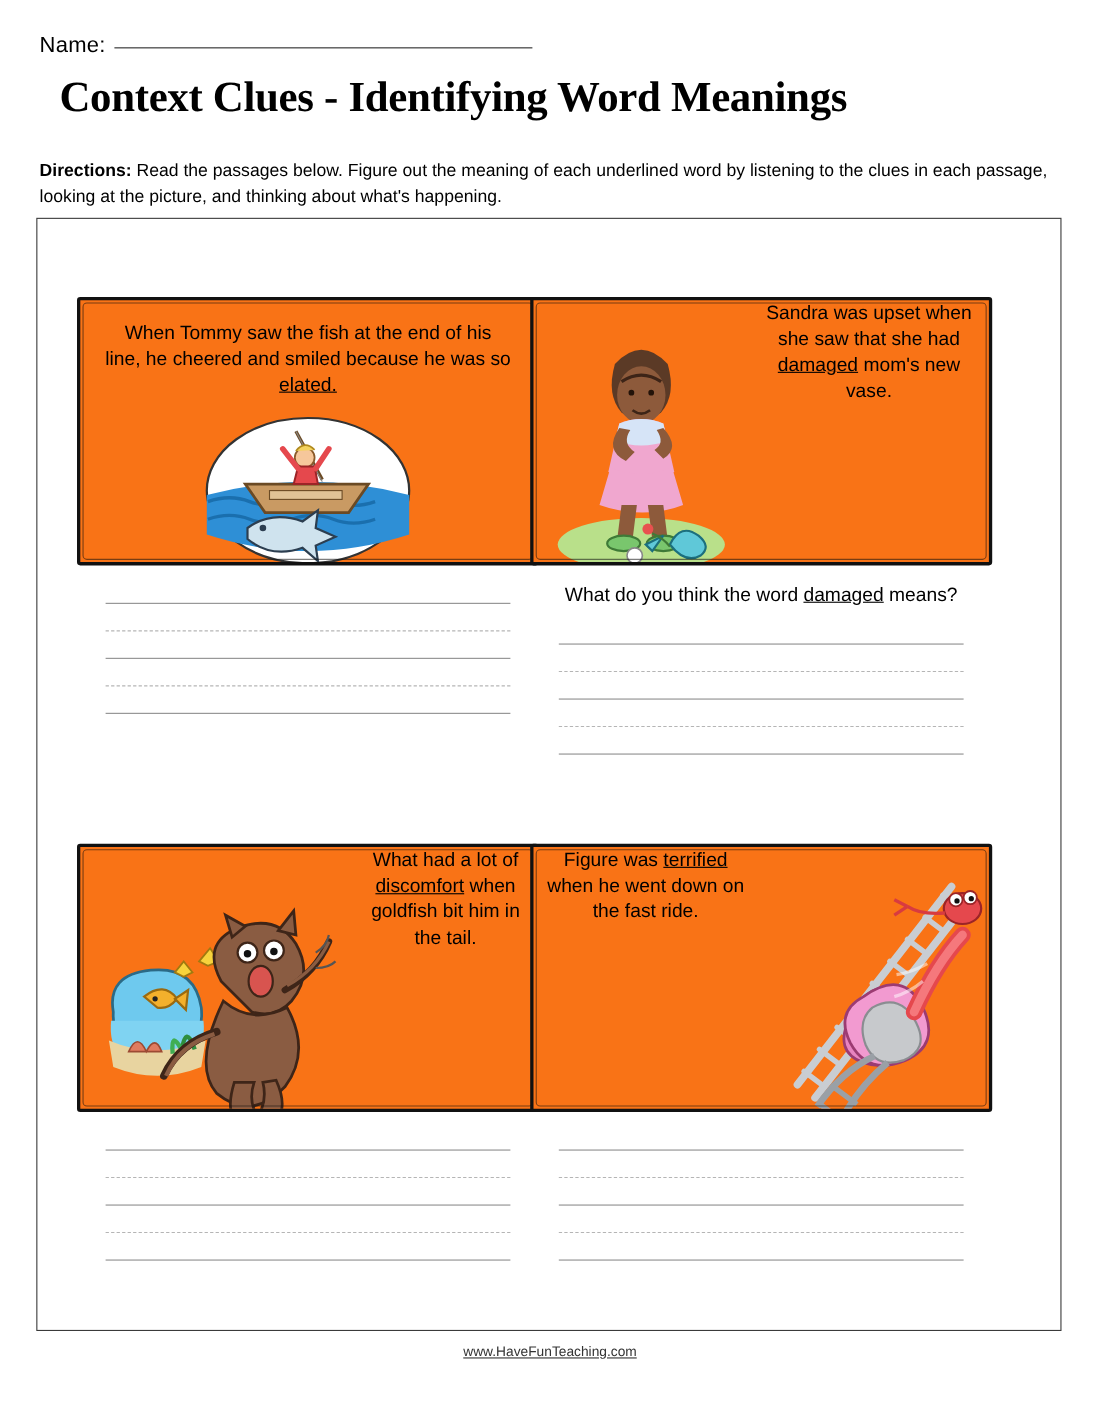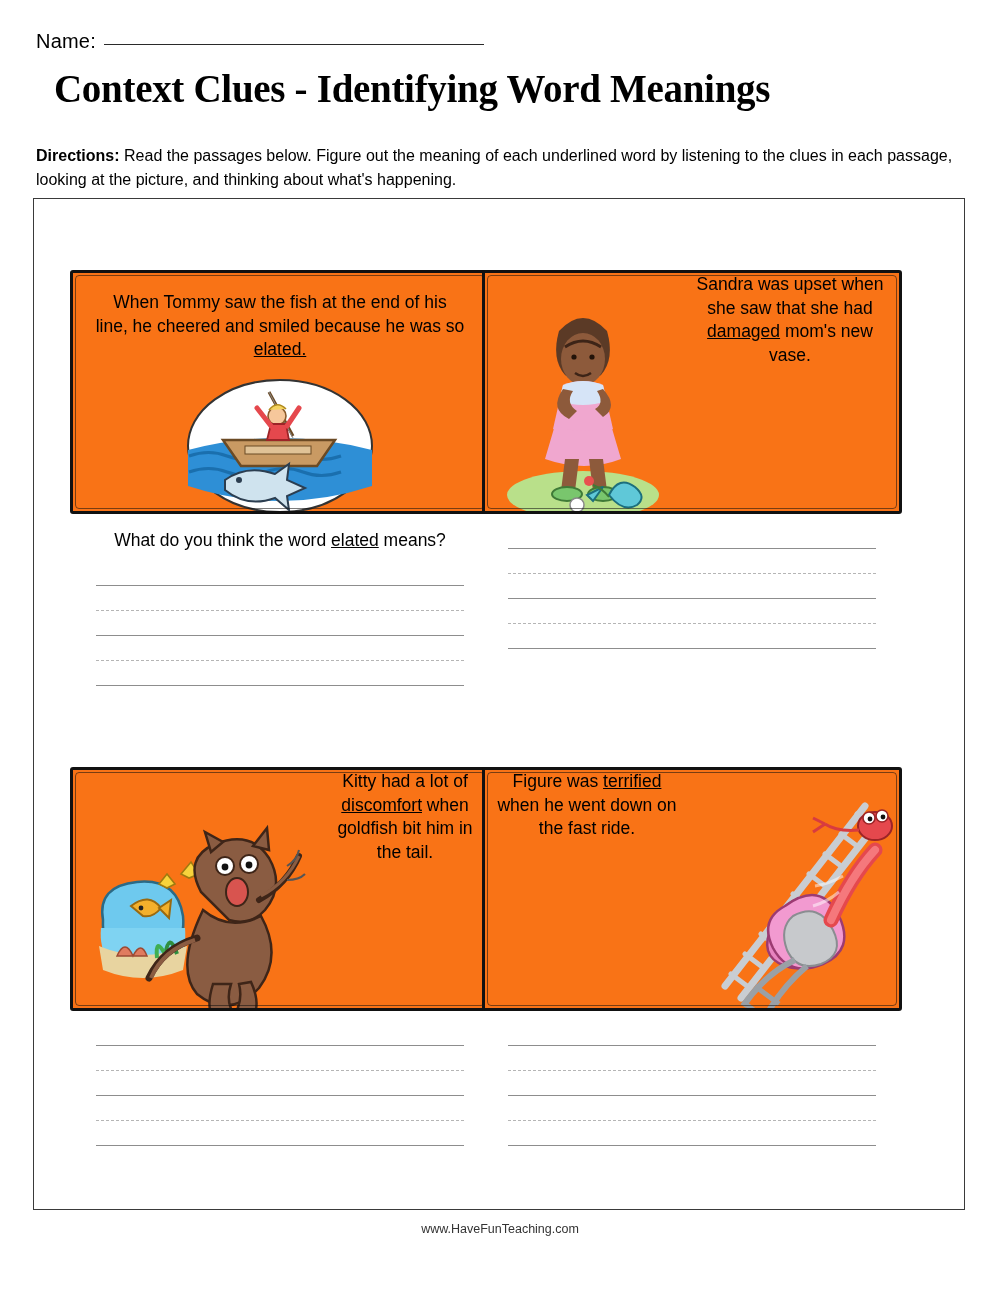--- a/index.html
+++ b/index.html
@@ -139,20 +139,21 @@
 
   
   .footer {
     position: absolute;
     left: 0;
     right: 0;
     top: 1222px;
     text-align: center;
     font-size: 12.5px;
     color: #333;
+    text-decoration: underline;
   }
 
   .art { display: block; margin: 0 auto; }
 </style>
 </head>
 <body>
 
 <div class="name-row">
   <span class="name-label">Name:</span>
   <span class="name-line"></span>
@@ -181,23 +182,20 @@
         <line x1="104" y1="24" x2="128" y2="68" stroke="#6b4a24" stroke-width="3"></line>
         <line x1="104" y1="24" x2="128" y2="70" stroke="#888" stroke-width="1"></line>
         <circle cx="112" cy="48" r="9" fill="#f6c79b" stroke="#8a5a2b" stroke-width="1.6"></circle>
         <path d="M104 42 q8 -10 17 -1" fill="#f4d35e" stroke="#b08a1e" stroke-width="1.6"></path>
         <path d="M106 56 l-4 16 h22 l-3 -16 z" fill="#e5484d" stroke="#9c2427" stroke-width="1.8"></path>
         <path d="M106 58 L92 40" stroke="#e5484d" stroke-width="5" stroke-linecap="round"></path>
         <path d="M122 58 L134 40" stroke="#e5484d" stroke-width="5" stroke-linecap="round"></path>
         <path d="M60 112 q22 -16 50 -6 l14 -10 -2 16 18 8 -18 8 2 14 -14 -12 q-28 10 -50 -8 z" fill="#cfe3ee" stroke="#2c3e50" stroke-width="2"></path>
         <circle cx="74" cy="112" r="3" fill="#2c3e50"></circle>
       </svg>
-    </div>
-    <div class="question">
-      <span>What do you think the word </span><u>elated</u><span> means?</span>
     </div>
     <div class="lines">
       <div class="line-solid"></div>
       <div class="line-dashed"></div>
       <div class="line-solid"></div>
       <div class="line-dashed"></div>
       <div class="line-solid"></div>
     </div>
   </div>
 
@@ -228,20 +226,23 @@
             <circle cx="104" cy="208" r="5" fill="#e8514f"></circle>
             <path d="M108 212 q10 4 16 12" stroke="#3f7a37" stroke-width="2" fill="none"></path>
           </svg>
         </div>
         <div class="text-col">
           <div class="passage">
             <span>Sandra was upset when she saw that she had </span><u>damaged</u><span> mom's new vase.</span>
           </div>
         </div>
       </div>
+    </div>
+    <div class="question">
+      <span>What do you think the word </span><u>damaged</u><span> means?</span>
     </div>
     <div class="lines">
       <div class="line-solid"></div>
       <div class="line-dashed"></div>
       <div class="line-solid"></div>
       <div class="line-dashed"></div>
       <div class="line-solid"></div>
     </div>
   </div>
 
@@ -275,21 +276,21 @@
             <path d="M186 130 q28 -16 40 -44" stroke="#3e2518" stroke-width="6" fill="none" stroke-linecap="round"></path>
             <path d="M188 126 q26 -14 38 -40" stroke="#8a5c42" stroke-width="3" fill="none"></path>
             <path d="M124 168 q-34 10 -48 40" stroke="#3e2518" stroke-width="7" fill="none" stroke-linecap="round"></path>
             <path d="M122 170 q-32 10 -44 38" stroke="#8a5c42" stroke-width="4" fill="none"></path>
             <path d="M214 96 q10 -6 12 -16" stroke="#555" stroke-width="2" fill="none"></path>
             <path d="M214 110 q12 0 18 -6" stroke="#555" stroke-width="2" fill="none"></path>
           </svg>
         </div>
         <div class="text-col">
           <div class="passage">
-            <span>Kitty had a lot of </span><u>discomfort</u><span> when goldfish bit him in the tail.</span>
+            <span>What had a lot of </span><u>discomfort</u><span> when goldfish bit him in the tail.</span>
           </div>
         </div>
       </div>
     </div>
     <div class="lines">
       <div class="line-solid"></div>
       <div class="line-dashed"></div>
       <div class="line-solid"></div>
       <div class="line-dashed"></div>
       <div class="line-solid"></div>

